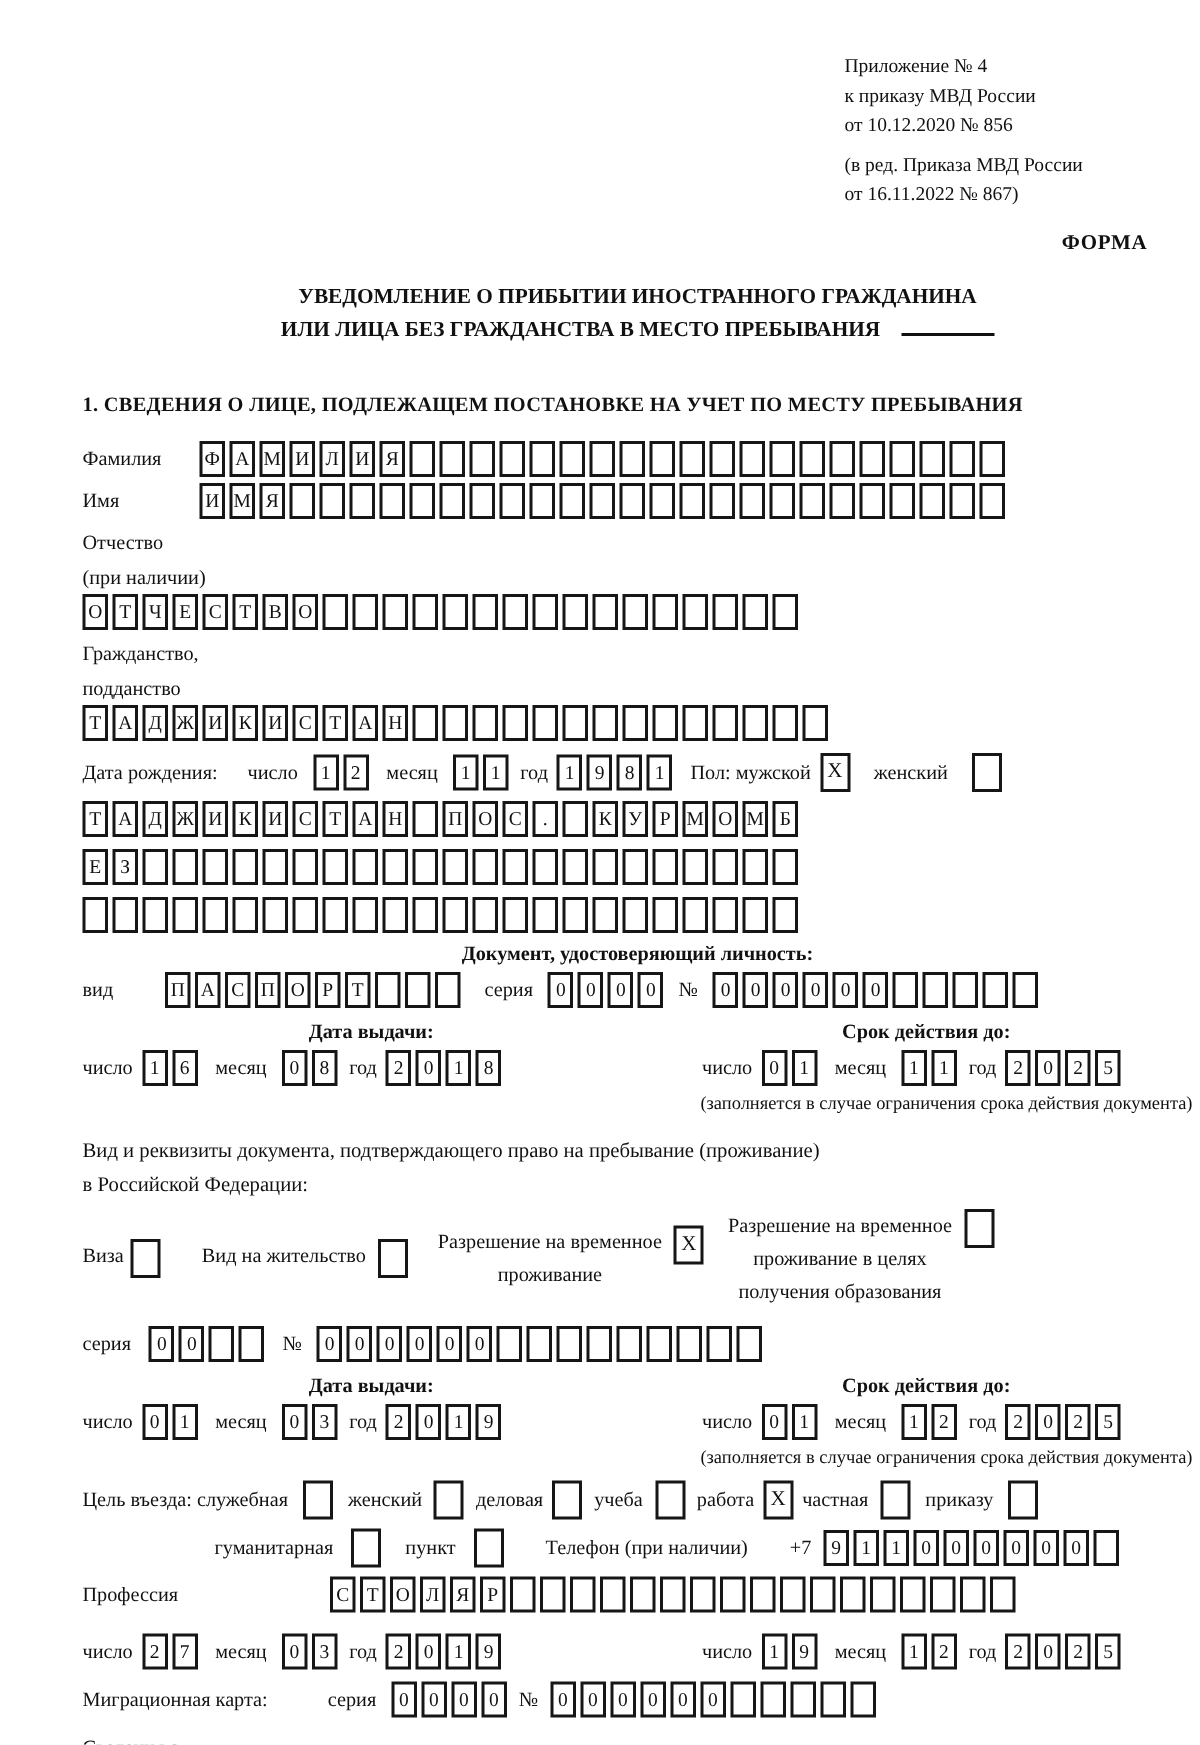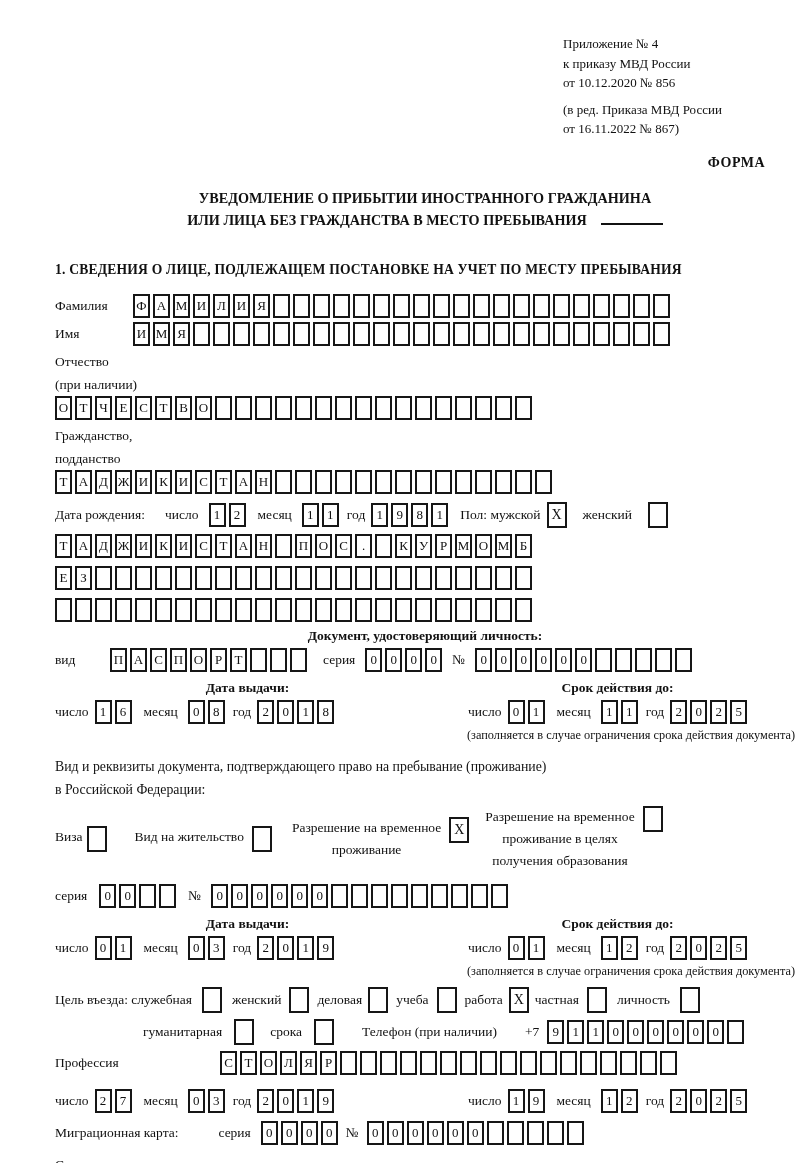--- a/index.html
+++ b/index.html
@@ -507,27 +507,27 @@
   <span class="lbl ml10">женский</span>
   <span class="chk ml8"></span>
   <span class="lbl ml8">деловая</span>
   <span class="chk ml6"></span>
   <span class="lbl ml8">учеба</span>
   <span class="chk ml8"></span>
   <span class="lbl ml8">работа</span>
   <span class="chk ml6">X</span>
   <span class="lbl ml6">частная</span>
   <span class="chk ml8"></span>
-  <span class="lbl ml10">личность</span>
+  <span class="lbl ml10">приказу</span>
   <span class="chk ml10"></span>
 </div>
 <div class="row mt6" style="margin-left:88px">
   <span class="lbl">гуманитарная</span>
   <span class="chk ml12"></span>
-  <span class="lbl ml16">срока</span>
+  <span class="lbl ml16">пункт</span>
   <span class="chk ml12"></span>
   <span class="lbl ml28">Телефон (при наличии)</span>
   <span class="lbl ml28">+7</span>
   <span class="boxes ml8">
       <span class="cb">9</span>
       <span class="cb">1</span>
       <span class="cb">1</span>
       <span class="cb">0</span>
       <span class="cb">0</span>
       <span class="cb">0</span>

